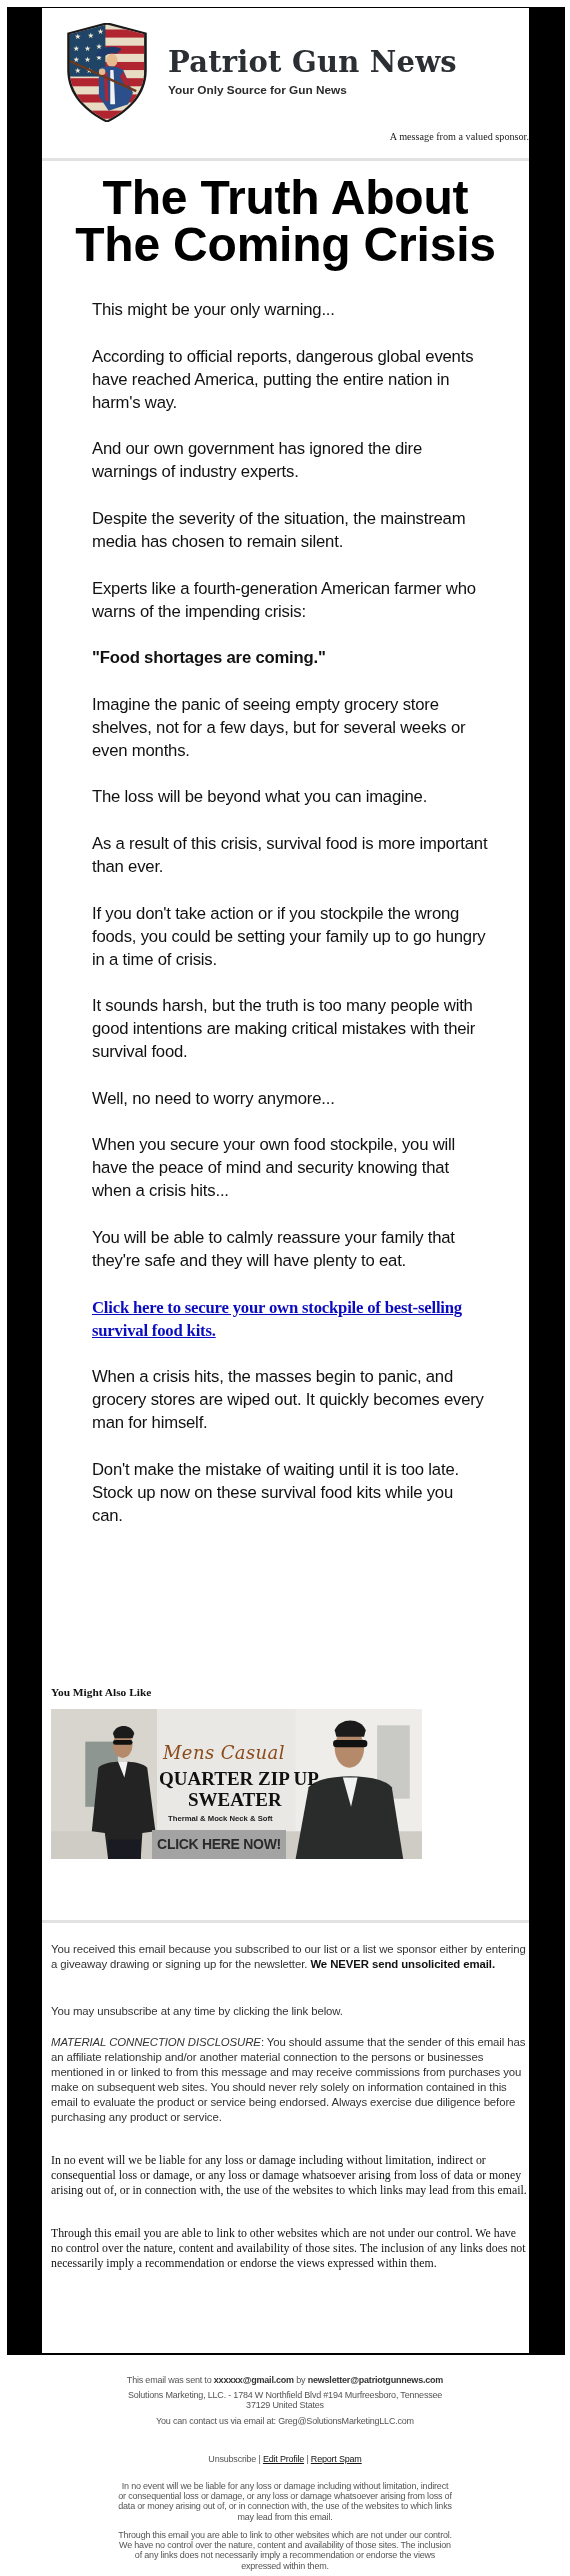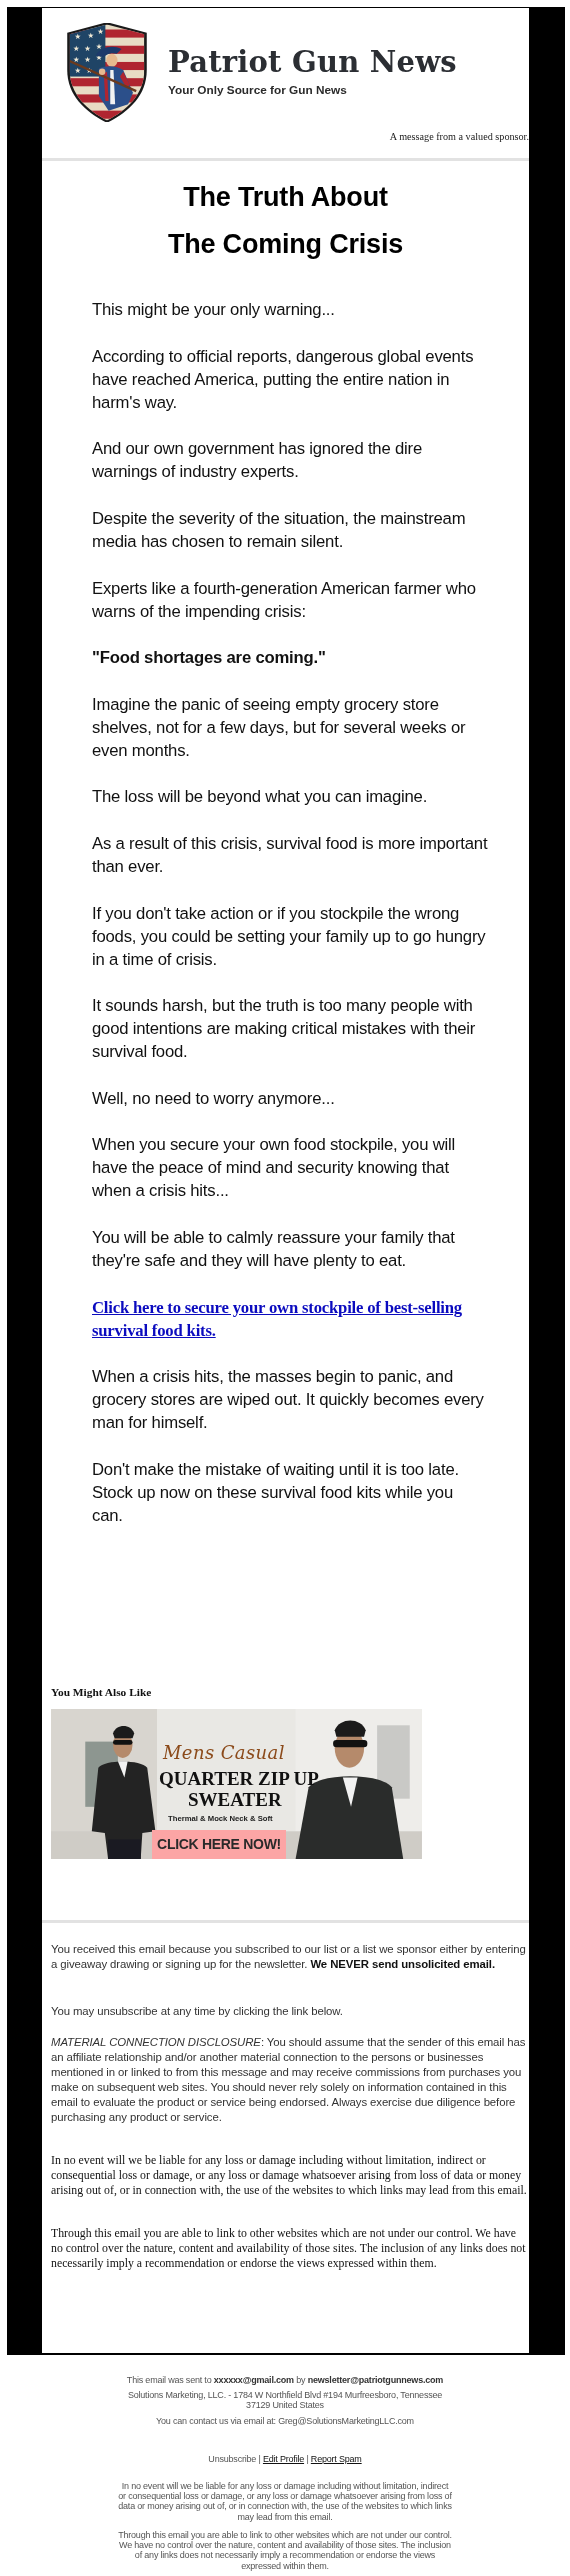--- a/index.html
+++ b/index.html
@@ -10,21 +10,21 @@
   .content { position: absolute; left: 42px; top: 8.2px; width: 487px; height: 2345px; background: #fff; }
 
   
   .logo { position: absolute; left: 21px; top: 14.7px; width: 88px; height: 99px; }
   .brand-title { position: absolute; left: 126px; top: 37px; font-family: "DejaVu Serif", serif; font-weight: bold; font-size: 29px; letter-spacing: 0.2px; color: #2b2e33; white-space: nowrap; }
   .brand-sub { position: absolute; left: 126px; top: 75px; font-family: "Liberation Sans", sans-serif; font-weight: bold; font-size: 11.8px; color: #2b2b2b; white-space: nowrap; }
   .sponsor { position: absolute; left: 0; width: 487px; top: 123px; text-align: right; font-family: "Liberation Serif", serif; font-size: 10.2px; color: #222; }
   .divider { position: absolute; left: 0; width: 487px; height: 2.4px; background: #e2e2e2; }
 
   
-  .headline { position: absolute; left: 0; width: 487px; top: 166px; text-align: center; font-family: "Liberation Sans", sans-serif; font-weight: bold; font-size: 27px; line-height: 47px; color: #000; letter-spacing: -0.2px; }
+  .headline { position: absolute; left: 0; width: 487px; top: 166px; text-align: center; font-family: "Liberation Sans", sans-serif; font-weight: bold; font-size: 48px; line-height: 47px; color: #000; letter-spacing: -0.2px; }
 
   
   .body { position: absolute; left: 50px; top: 290px; width: 396px; font-family: "Liberation Sans", sans-serif; font-size: 16.7px; line-height: 23px; color: #111; letter-spacing: -0.2px; }
   .body p { margin: 0 0 23.6px 0; }
   .body p.quote { font-weight: bold; }
   .body a.cta { color: #0b0bbf; font-weight: bold; text-decoration: underline; font-family: Liberation Serif, serif; }
 
   
   .rec-heading { position: absolute; left: 9px; top: 1678px; font-family: "Liberation Serif", serif; font-weight: bold; font-size: 11.4px; color: #111; }
   .banner { position: absolute; left: 9px; top: 1701px; width: 371px; height: 150px; overflow: hidden; background: #ddd; cursor: pointer; }
@@ -140,21 +140,21 @@
       <ellipse cx="366" cy="48" rx="18" ry="24" fill="#b58a6b"></ellipse>
       <path d="M348 26 C354 10 380 10 386 26 L384 34 L350 34 Z" fill="#1b1b1b"></path>
       <rect x="346" y="38" width="42" height="9" rx="4" fill="#111"></rect>
       <path d="M316 96 C330 78 404 78 418 96 L432 184 L300 184 Z" fill="#2a2c2b"></path>
       <path d="M358 84 L376 84 L368 120 Z" fill="#f2f2f2"></path>
     </svg>
     <div style="position:absolute;left:112px;top:33px;font-family:'DejaVu Serif',serif;font-style:italic;font-size:18px;color:#8b4a1a;letter-spacing:0.4px;">Mens Casual</div>
     <div style="position:absolute;left:108px;top:59px;font-family:'Liberation Serif',serif;font-weight:bold;font-size:19px;color:#111;white-space:nowrap;">QUARTER ZIP UP</div>
     <div style="position:absolute;left:137px;top:80px;font-family:'Liberation Serif',serif;font-weight:bold;font-size:19px;color:#111;">SWEATER</div>
     <div style="position:absolute;left:117px;top:105px;font-family:'Liberation Sans',sans-serif;font-weight:bold;font-size:7.7px;color:#222;">Thermal &amp; Mock Neck &amp; Soft</div>
-    <div style="position:absolute;left:101px;top:121px;width:134px;height:29px;background:#fca5a5;font-family:'Liberation Sans',sans-serif;font-weight:bold;font-size:14px;line-height:29px;text-align:center;color:#2a2a2a;letter-spacing:-0.3px;">CLICK HERE NOW!</div>
+    <div style="position:absolute;left:101px;top:121px;width:134px;height:29px;background:#a3a3a3;font-family:'Liberation Sans',sans-serif;font-weight:bold;font-size:14px;line-height:29px;text-align:center;color:#2a2a2a;letter-spacing:-0.3px;">CLICK HERE NOW!</div>
   </div>
 
   <div class="divider" style="top:1912px;"></div>
 
   <div class="disc sans" style="top:1934px;">
     <span>You received this email because you subscribed to our list or a list we sponsor either by entering a giveaway drawing or signing up for the newsletter.</span>
     <strong>We NEVER send unsolicited email.</strong>
   </div>
   <div class="disc sans" style="top:1996px;">You may unsubscribe at any time by clicking the link below.</div>
   <div class="disc sans" style="top:2027px;">

